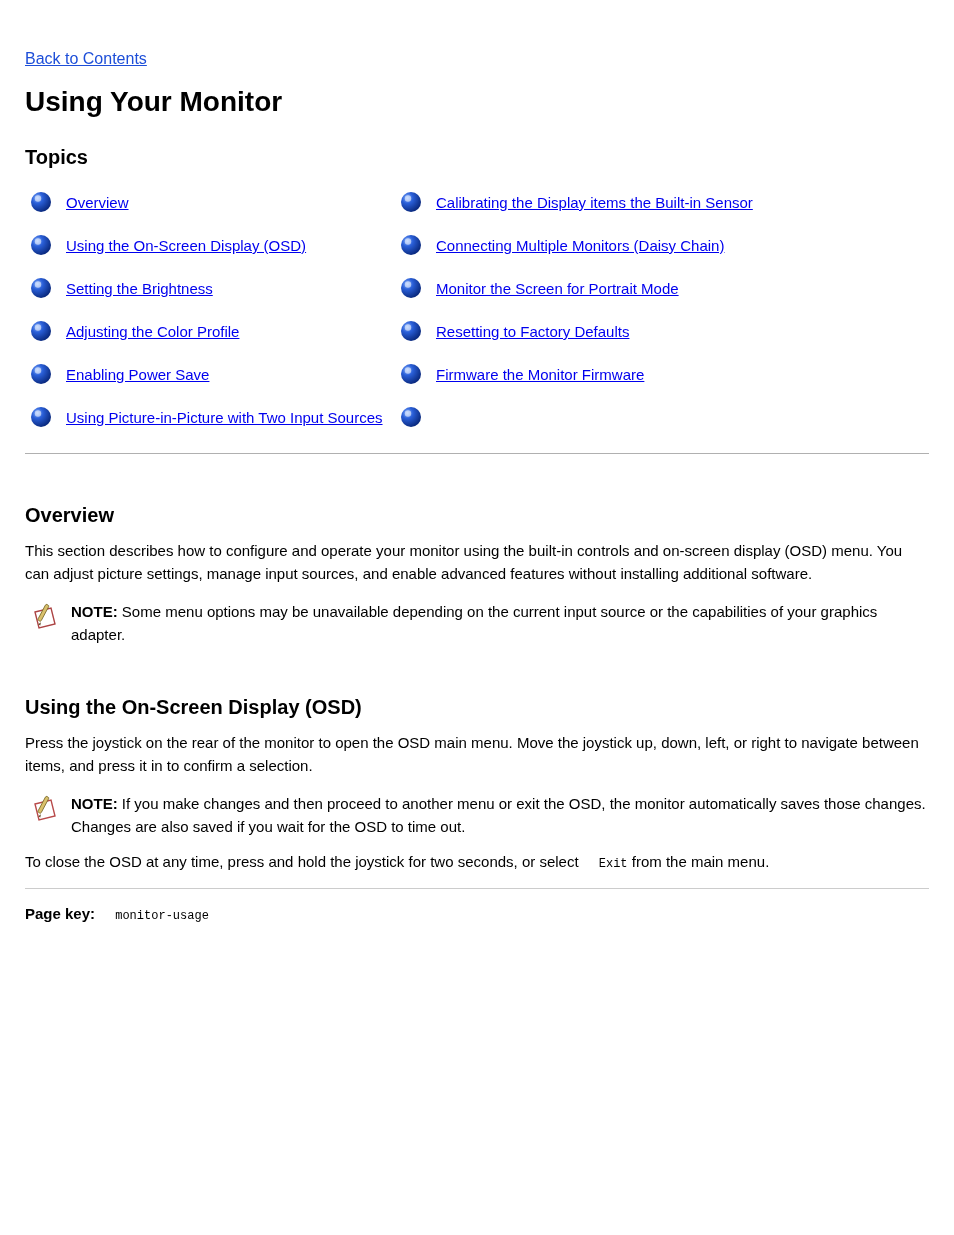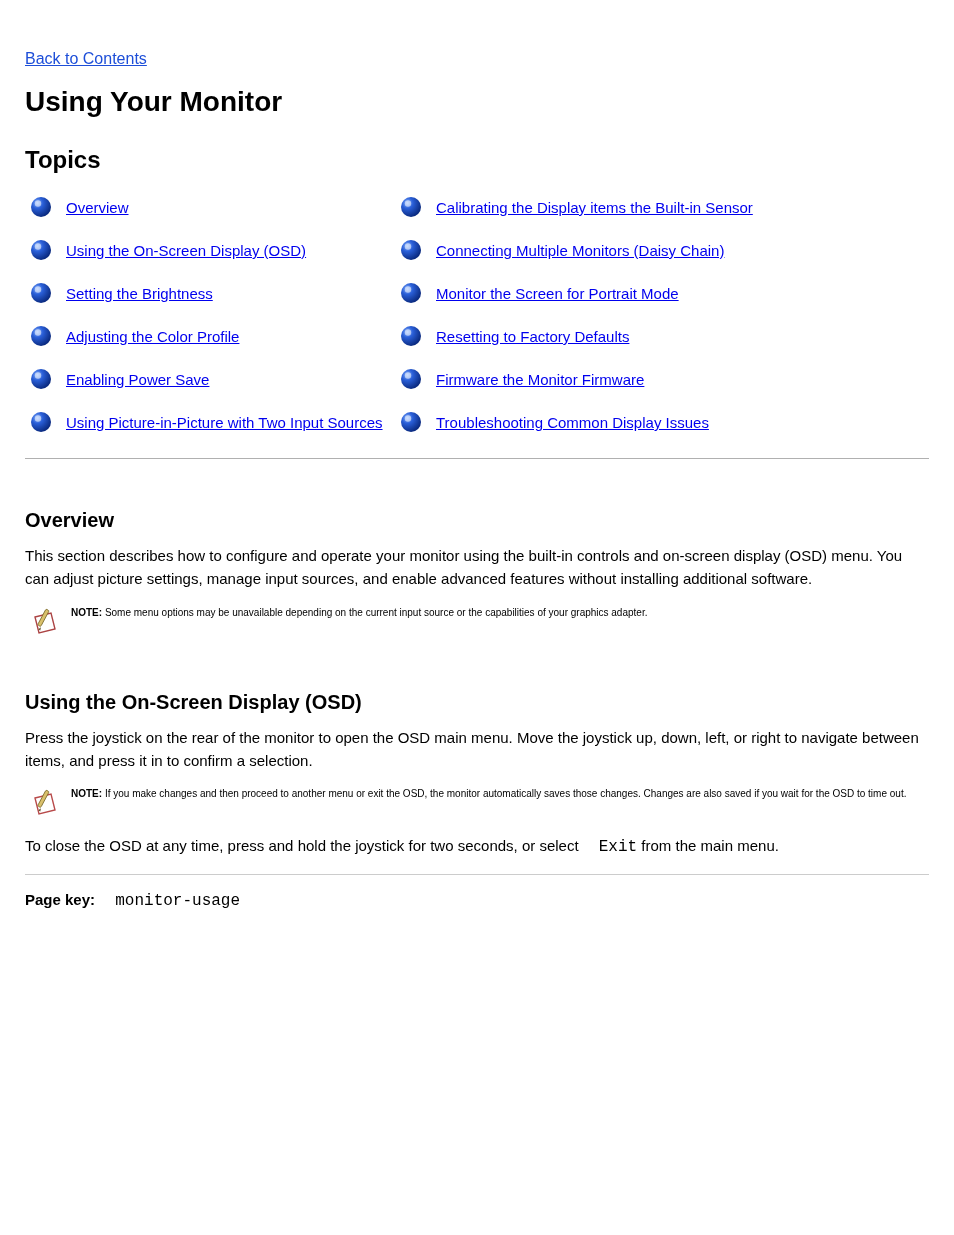--- a/index.html
+++ b/index.html
@@ -17,21 +17,21 @@
     color: #1d4ed8;
     text-decoration: underline;
     font-size: 16px;
   }
   h1.page-title {
     font-size: 28px;
     font-weight: bold;
     margin: 18px 0 6px 0;
   }
   .topics-heading {
-    font-size: 24px;
+    font-size: 20px;
     font-weight: bold;
     margin: 28px 0 18px 0;
   }
   .topics-area {
     display: flex;
     flex-direction: row;
     gap: 0;
     margin-bottom: 8px;
   }
   .topics-col {
@@ -84,29 +84,29 @@
     display: flex;
     align-items: flex-start;
     margin: 14px 0 12px 6px;
   }
   .note-icon-cell {
     width: 40px;
     flex: 0 0 40px;
     padding-top: 2px;
   }
   .note-text {
-    font-size: 10px;
+    font-size: 15px;
     line-height: 1.55;
   }
   .note-text .note-label {
     font-weight: bold;
   }
   .mono {
     font-family: "Courier New", Courier, monospace;
-    font-size: 16px;
+    font-size: 12px;
     padding-left: 16px;
   }
   .pagekey {
     margin-top: 16px;
     font-size: 15px;
   }
   .pagekey .label { font-weight: bold; }
   h3.related-heading {
     font-size: 17px;
     font-weight: bold;
@@ -236,21 +236,20 @@
         </span>
         <a href="#" class="topic-link">Firmware the Monitor Firmware</a>
       </div>
       <div class="topic-row">
         <span class="sphere">
           <svg viewBox="0 0 22 22" width="22" height="22">
               <circle cx="11" cy="11" r="10" fill="url(#gL0)"></circle>
               <circle cx="8" cy="7.5" r="3.2" fill="#ffffff" opacity="0.55"></circle>
             </svg>
         </span>
-        <a href="#" class="topic-link">Troubleshooting Common Display Issues</a>
       </div>
     </div>
   </div>
 
   <hr class="divider">
 
   
   <h2 class="section-heading">Overview</h2>
   <p class="section-body">This section describes how to configure and operate your monitor using the built-in controls and on-screen display (OSD) menu. You can adjust picture settings, manage input sources, and enable advanced features without installing additional software.</p>
 

